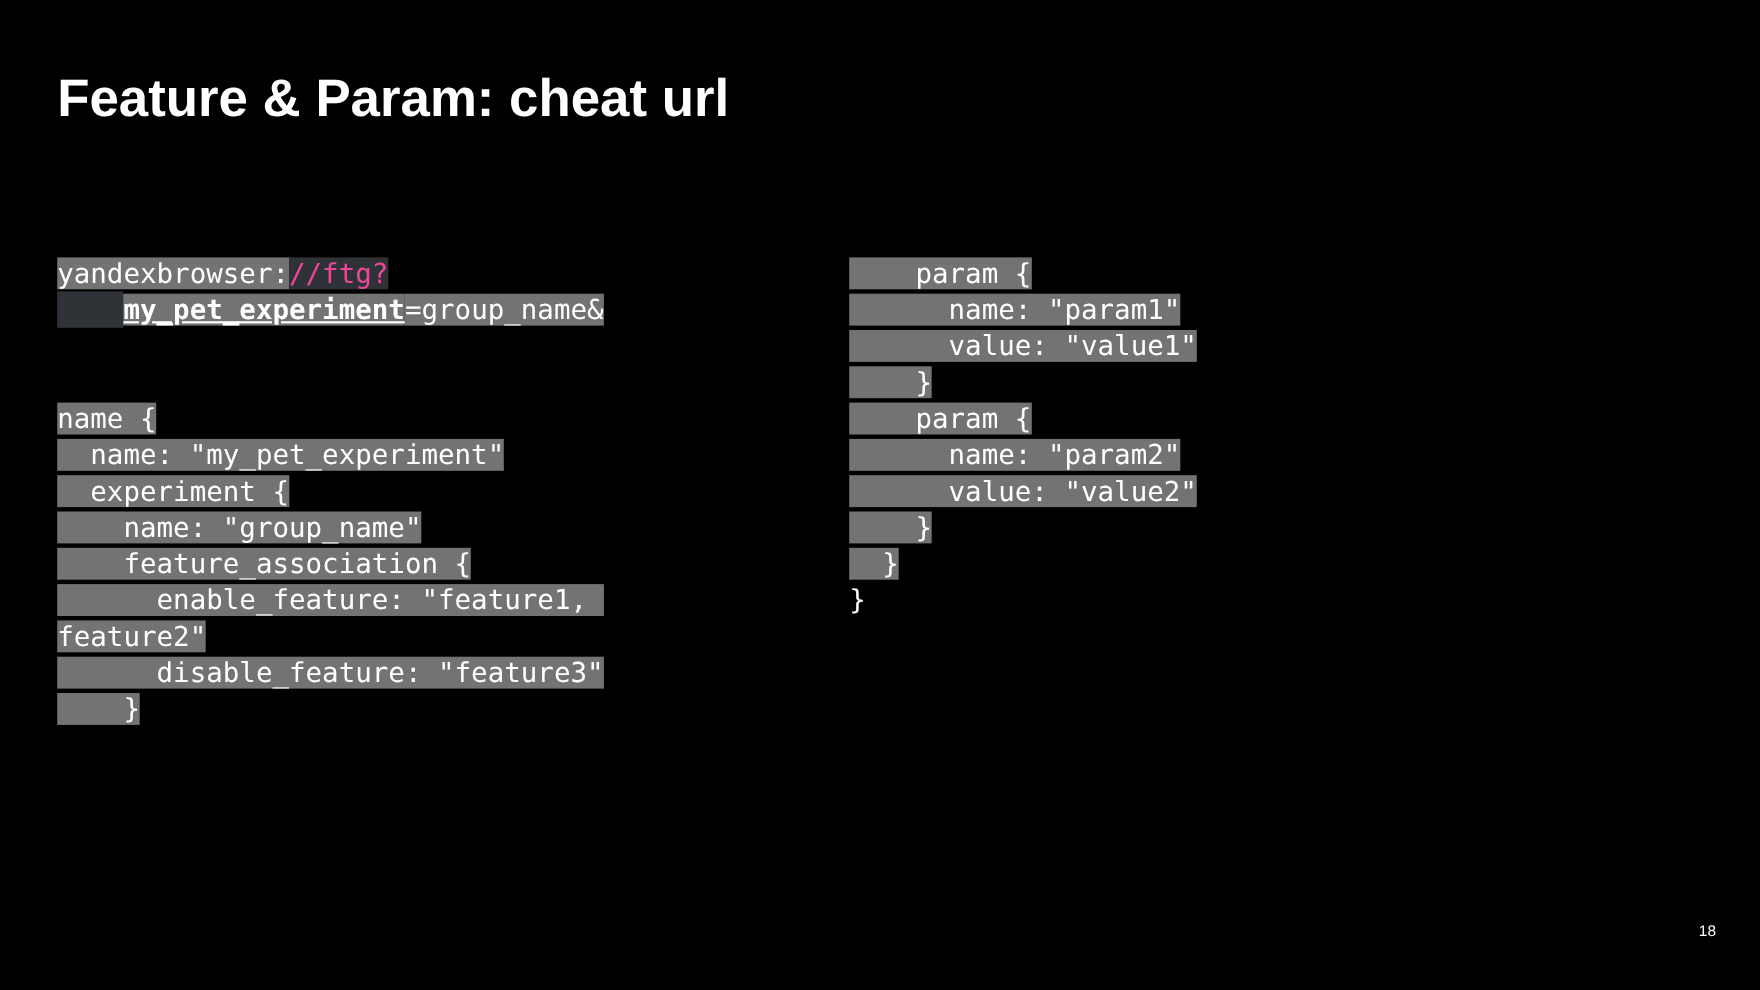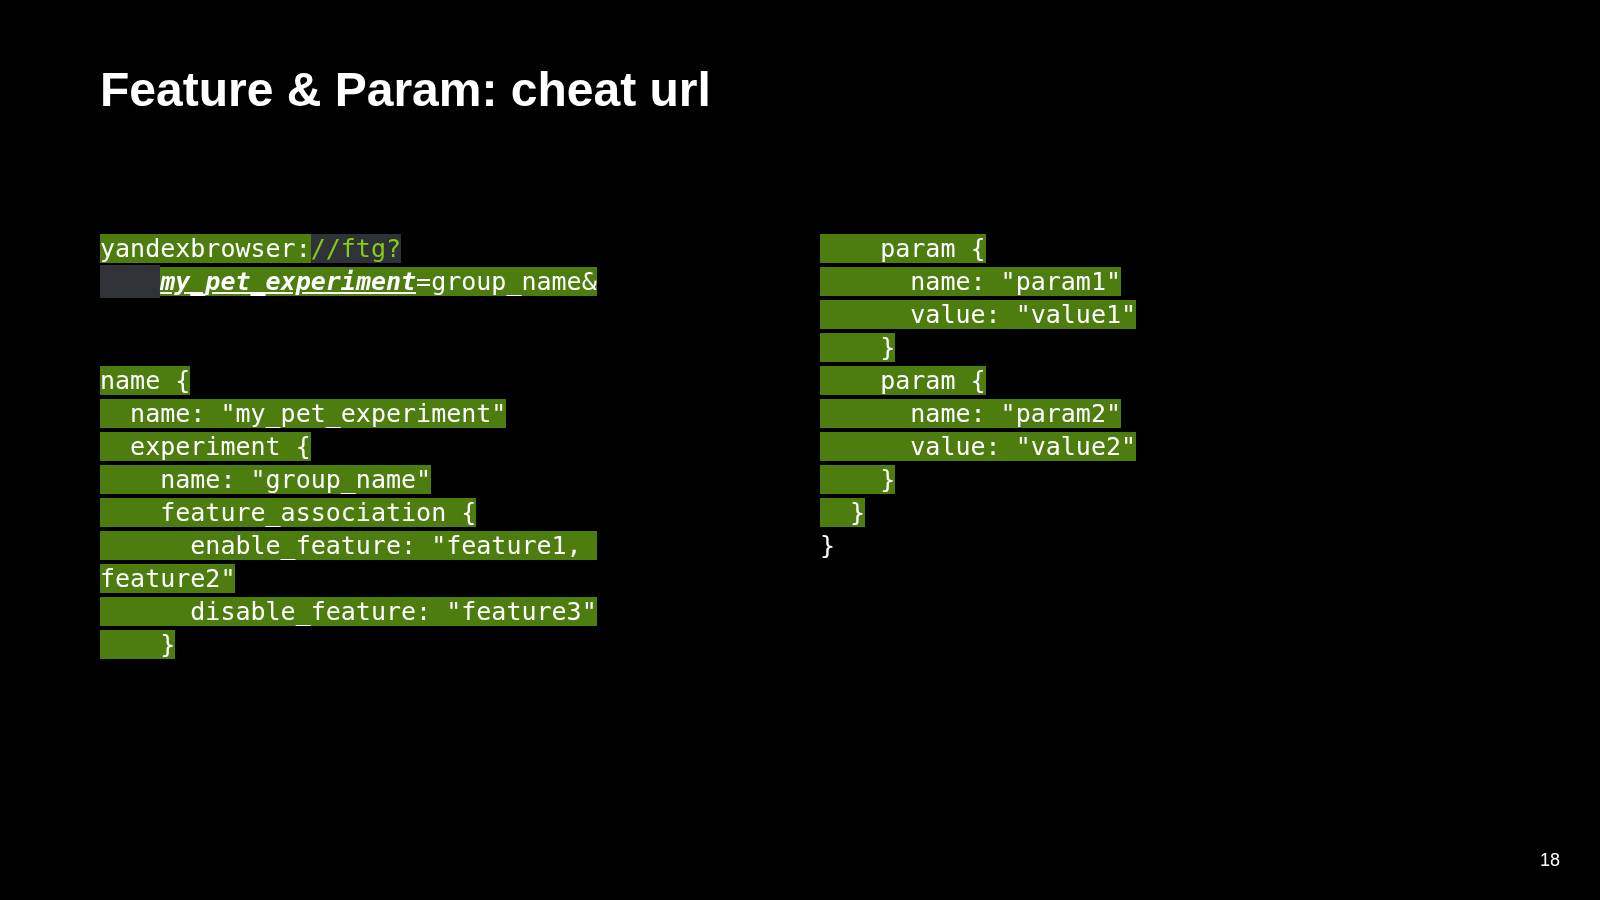--- a/index.html
+++ b/index.html
@@ -1,28 +1,28 @@
 <!DOCTYPE html>
 <html><head>
   <meta charset="utf-8">
   <style>
     * { margin: 0; padding: 0; box-sizing: border-box; }
     html, body { width: 1600px; height: 900px; background: #000; color: #fff; font-family: Arial, Helvetica, sans-serif; overflow: hidden; }
-    .slide { position: relative; width: 1600px; height: 900px; padding: 62px 100px 40px 100px; }
+    .slide { position: relative; width: 1600px; height: 900px; padding: 62px 100px 40px 52px; }
     h1.title { font-size: 48px; font-weight: 700; color: #fff; letter-spacing: 0px; }
     .body { display: flex; margin-top: 115px; gap: 0; }
     .col-left, .col-right { font-family: "Menlo","Consolas","DejaVu Sans Mono",monospace; font-size: 25px; line-height: 33px; }
     .col-left { width: 700px; }
     .col-right { margin-left: 20px; }
     .line { white-space: pre; }
-    .hl { background: #4d7c0f; }
-    .dim { background: #2f3337; color: #84cc16; }
+    .hl { background: #737373; }
+    .dim { background: #2f3337; color: #ec4899; }
     .pad { background: #2f3337; display: inline-block; }
-    .u { text-decoration: underline; font-weight: 700; font-style: italic; }
-    .page-num { position: absolute; right: 40px; bottom: 29px; font-size: 18px; color: #fff; }
+    .u { text-decoration: underline; font-weight: 700; }
+    .page-num { position: absolute; right: 40px; bottom: 46px; font-size: 14px; color: #fff; }
     .spacer { height: 66px; }
   </style>
 </head>
 <body>
 
 <div class="slide">
   <h1 class="title">Feature &amp; Param: cheat url</h1>
 
   <div class="body">
 

